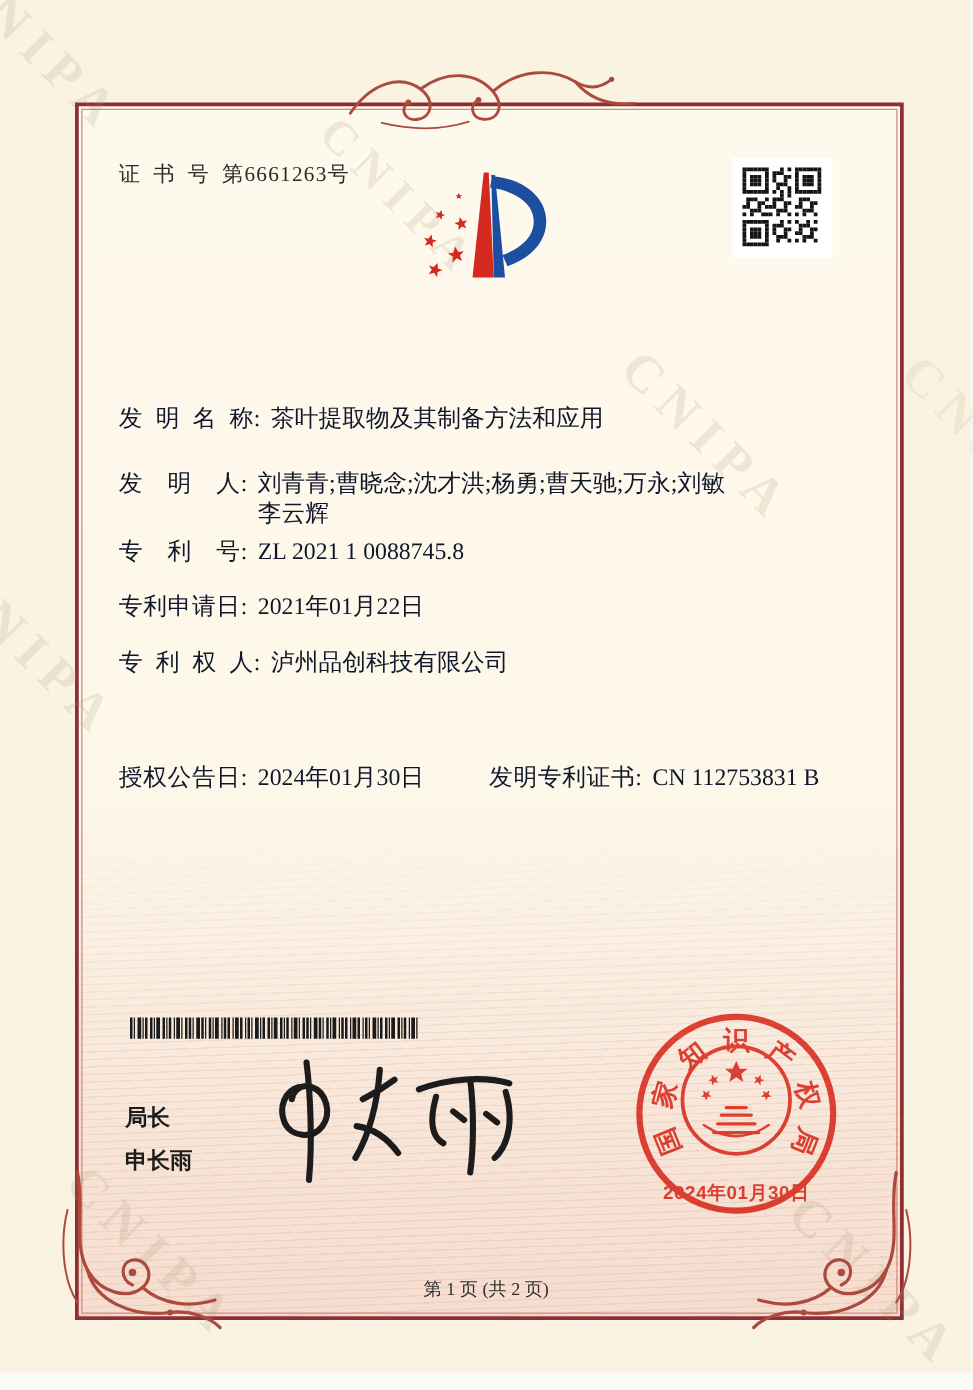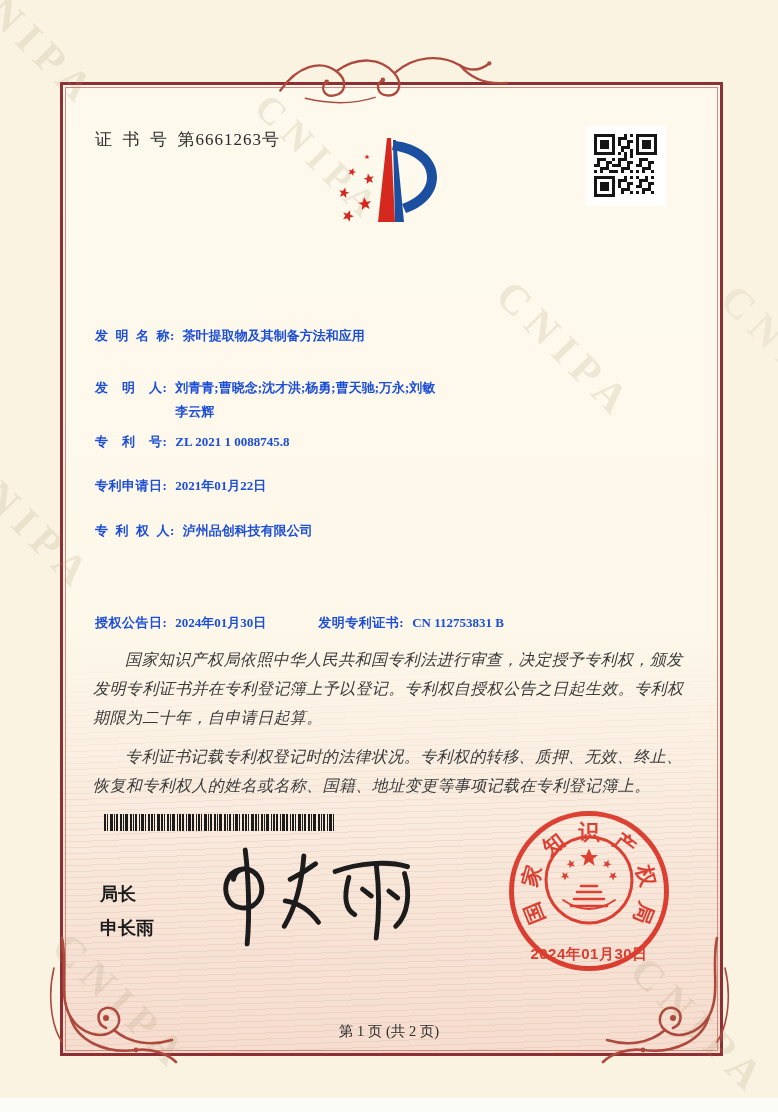--- a/index.html
+++ b/index.html
@@ -45,21 +45,21 @@
   
   .cert-no{position:absolute;left:95px;top:128px;z-index:2;font-size:17px;letter-spacing:1px;color:#2b2b2b;}
   .logo{position:absolute;left:330px;top:130px;width:112px;height:100px;z-index:2;}
   .qr-patch{position:absolute;left:586px;top:126px;width:80px;height:80px;background:#fff;z-index:2;}
   .qr{position:absolute;left:8px;top:8px;width:63px;height:63px;}
   .title{
     position:absolute;left:0;right:0;top:233px;z-index:2;text-align:center;
     font-size:39px;font-weight:700;letter-spacing:16px;text-indent:16px;color:#141414;
   }
   
-  .row{position:absolute;left:95px;z-index:2;display:flex;font-size:13px;line-height:24px;color:#1d4ed8;font-weight:bold;}
+  .row{position:absolute;left:95px;z-index:2;display:flex;font-size:19px;line-height:24px;color:#0f172a;}
   .row .lbl{white-space:pre;letter-spacing:.5px;}
   .row .val{margin-left:8px;}
   .r1{top:324px;} .r2{top:376px;} .r3{top:430px;} .r4{top:474px;}
   .r5{top:519px;} .r6{top:565px;} .r7{top:611px;}
   .pair2{margin-left:52px;display:flex;}
   
   .legal{position:absolute;left:93px;top:645px;width:596px;z-index:2;}
   .legal p{
     margin:0 0 10px 0;font-size:16px;line-height:1.82;text-indent:2em;
     font-style:italic;color:#3a3a3a;letter-spacing:.4px;
@@ -398,24 +398,20 @@
   </div>
   <div class="row r7">
     <span class="lbl">授权公告日:</span>
     <span class="val">2024年01月30日</span>
     <span class="pair2">
       <span class="lbl">发明专利证书:</span>
       <span class="val">CN 112753831 B</span>
     </span>
   </div>
 
-  <div class="legal">
-    <p>国家知识产权局依照中华人民共和国专利法进行审查，决定授予专利权，颁发发明专利证书并在专利登记簿上予以登记。专利权自授权公告之日起生效。专利权期限为二十年，自申请日起算。</p>
-    <p>专利证书记载专利权登记时的法律状况。专利权的转移、质押、无效、终止、恢复和专利权人的姓名或名称、国籍、地址变更等事项记载在专利登记簿上。</p>
-  </div>
 
   <div class="barcode">
       <div style="position: absolute; top: 0px; height: 100%; background: rgb(27, 27, 27); left: 0px; width: 2px;"></div>
       <div style="position: absolute; top: 0px; height: 100%; background: rgb(27, 27, 27); left: 3px; width: 1px;"></div>
       <div style="position: absolute; top: 0px; height: 100%; background: rgb(27, 27, 27); left: 6px; width: 3px;"></div>
       <div style="position: absolute; top: 0px; height: 100%; background: rgb(27, 27, 27); left: 10px; width: 1px;"></div>
       <div style="position: absolute; top: 0px; height: 100%; background: rgb(27, 27, 27); left: 12px; width: 2px;"></div>
       <div style="position: absolute; top: 0px; height: 100%; background: rgb(27, 27, 27); left: 16px; width: 2px;"></div>
       <div style="position: absolute; top: 0px; height: 100%; background: rgb(27, 27, 27); left: 19px; width: 1px;"></div>
       <div style="position: absolute; top: 0px; height: 100%; background: rgb(27, 27, 27); left: 21px; width: 3px;"></div>

